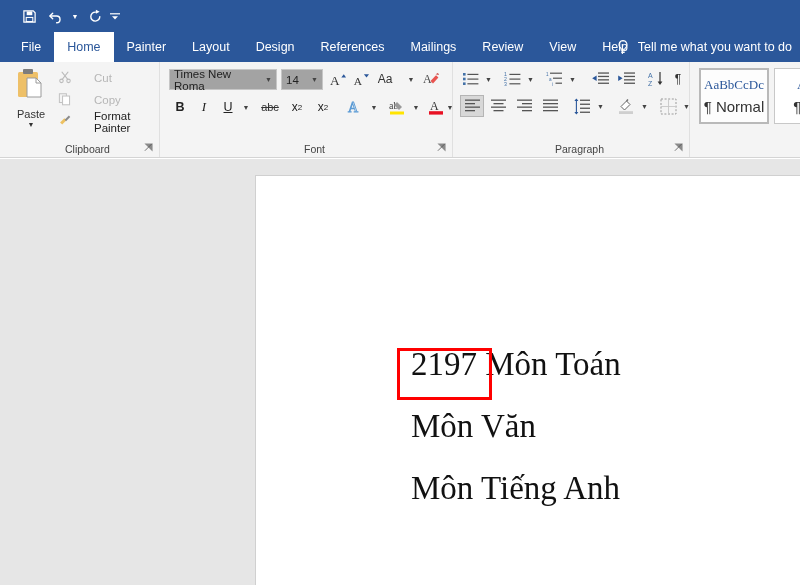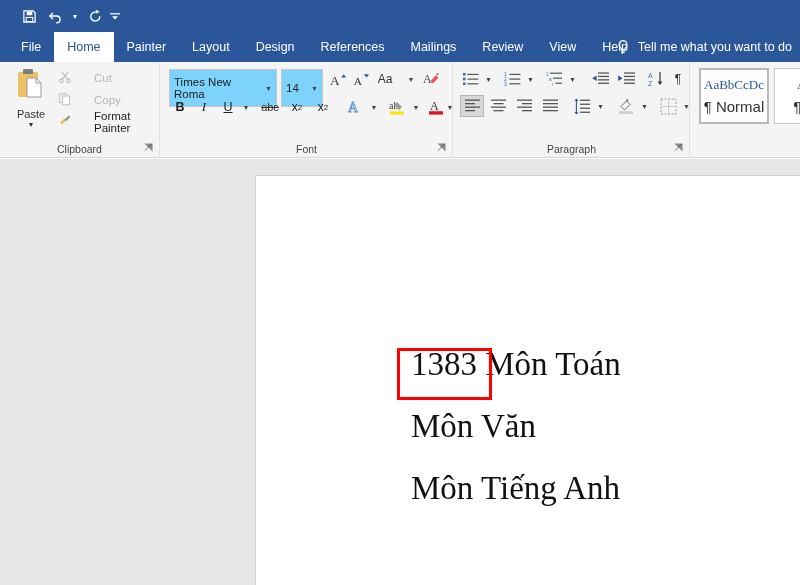--- a/index.html
+++ b/index.html
@@ -52,21 +52,21 @@
   .ribbon {
     position: absolute; left: 0; top: 62px; width: 800px; height: 96px;
     background: #f4f4f4;
     border-bottom: 1px solid #d4d4d4;
   }
   .group {
     position: absolute; top: 0; height: 95px;
     border-right: 1px solid #e0e0e0;
   }
   .group-label {
-    position: absolute; bottom: 2px; left: 0; width: 100%;
+    position: absolute; bottom: 2px; left: 8px; width: 100%;
     text-align: center; font-size: 10.5px; color: #444444;
   }
   .dialog-launcher {
     position: absolute; bottom: 3px; right: 4px; width: 11px; height: 11px;
     color: #555; font-size: 10px; line-height: 11px;
   }
 
   
   #g-clipboard { left: 0; width: 160px; }
   .paste-btn {
@@ -78,22 +78,22 @@
   .clip-item {
     position: absolute; display: flex; align-items: center; gap: 22px;
     font-size: 11.5px; height: 20px;
   }
   .clip-item.dim { color: #b6b6b6; }
   .clip-item.on { color: #222222; }
 
   
   #g-font { left: 161px; width: 292px; }
   .fontbox {
-    position: absolute; background: #7dd3fc; border: 1px solid #c6c6c6;
-    height: 38px; display: flex; align-items: center;
+    position: absolute; background: #a3a3a3; border: 1px solid #c6c6c6;
+    height: 21px; display: flex; align-items: center;
     font-size: 11.5px; color: #222; padding-left: 4px;
   }
   .fontbox .caret { margin-left: auto; font-size: 7px; color: #444; padding: 0 4px; }
   .fbtn {
     position: absolute; display: flex; align-items: center; justify-content: center;
     color: #333;
   }
   .fbtn.pressed { background: #d8d8d8; border: 1px solid #b5b5b5; }
   .mini-caret { font-size: 7px; color: #444; }
 
@@ -493,21 +493,21 @@
         <span class="style-sample">AaB</span>
         <span class="style-name">¶ No</span>
       </div>
     </div>
   </div>
 
   <div class="docarea">
     <div class="page">
 
       <div class="doc-line" style="left:155px; top:170px;">
-        <span>1383</span><span> Môn Toán</span>
+        <span>2197</span><span> Môn Toán</span>
       </div>
 
       <div class="doc-line" style="left:155px; top:232px;">
         <span>Môn Văn</span>
       </div>
 
       <div class="doc-line" style="left:155px; top:294px;">
         <span>Môn Tiếng Anh</span>
       </div>
 

